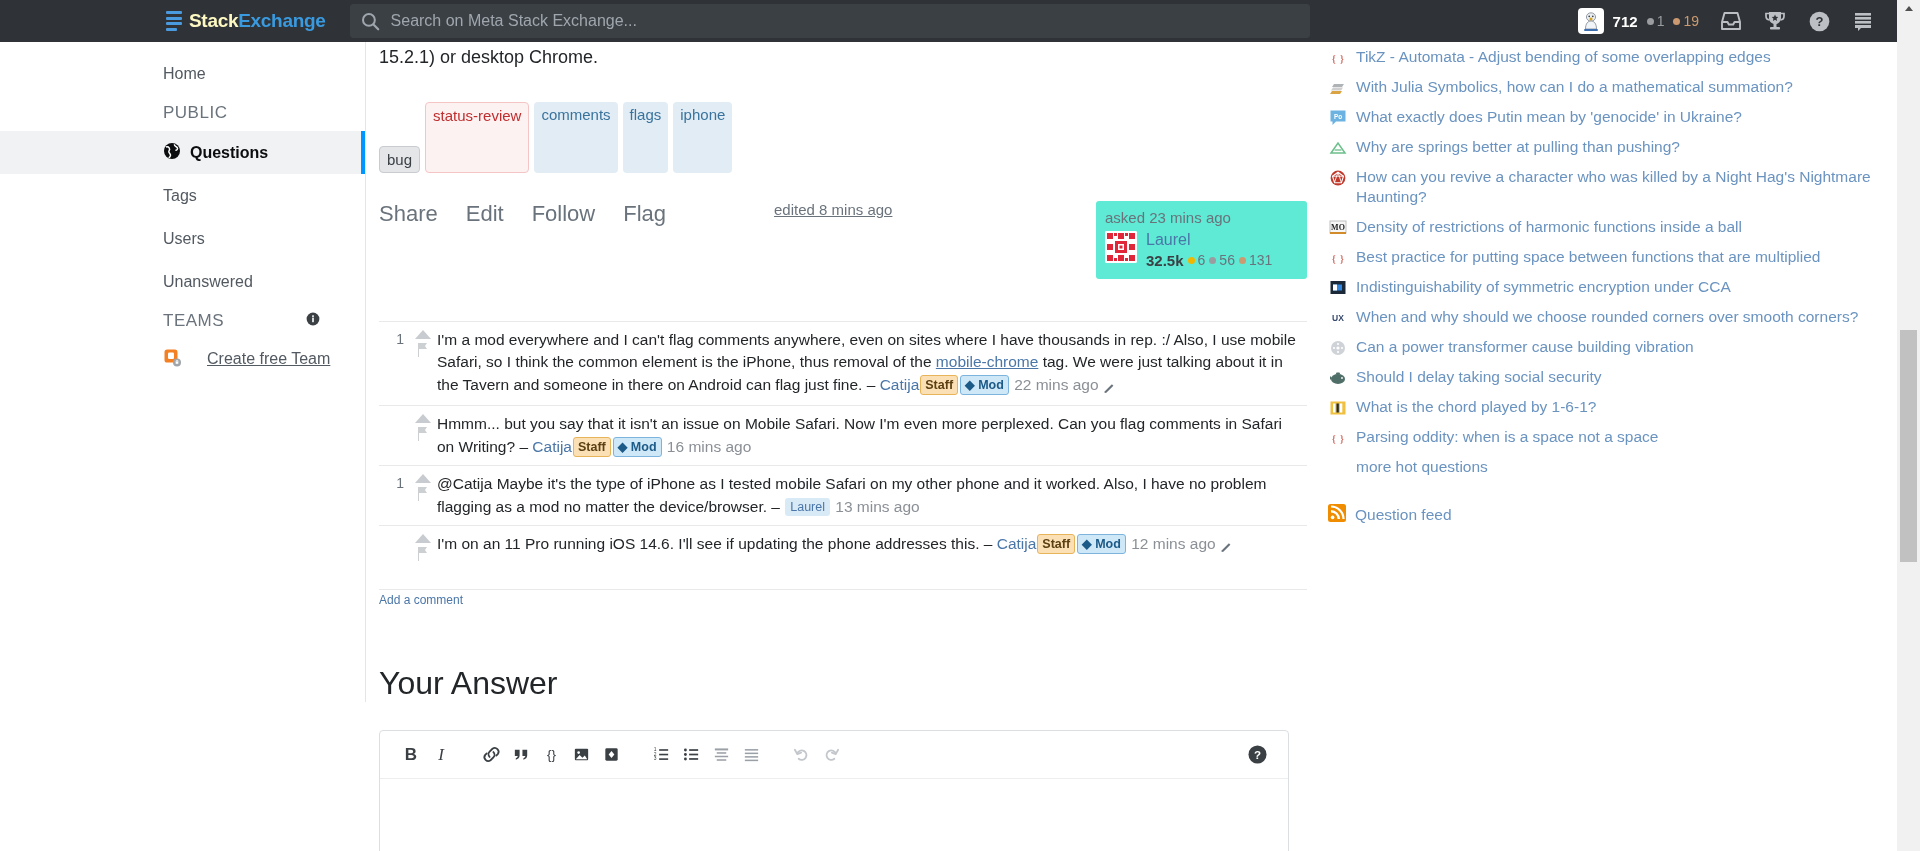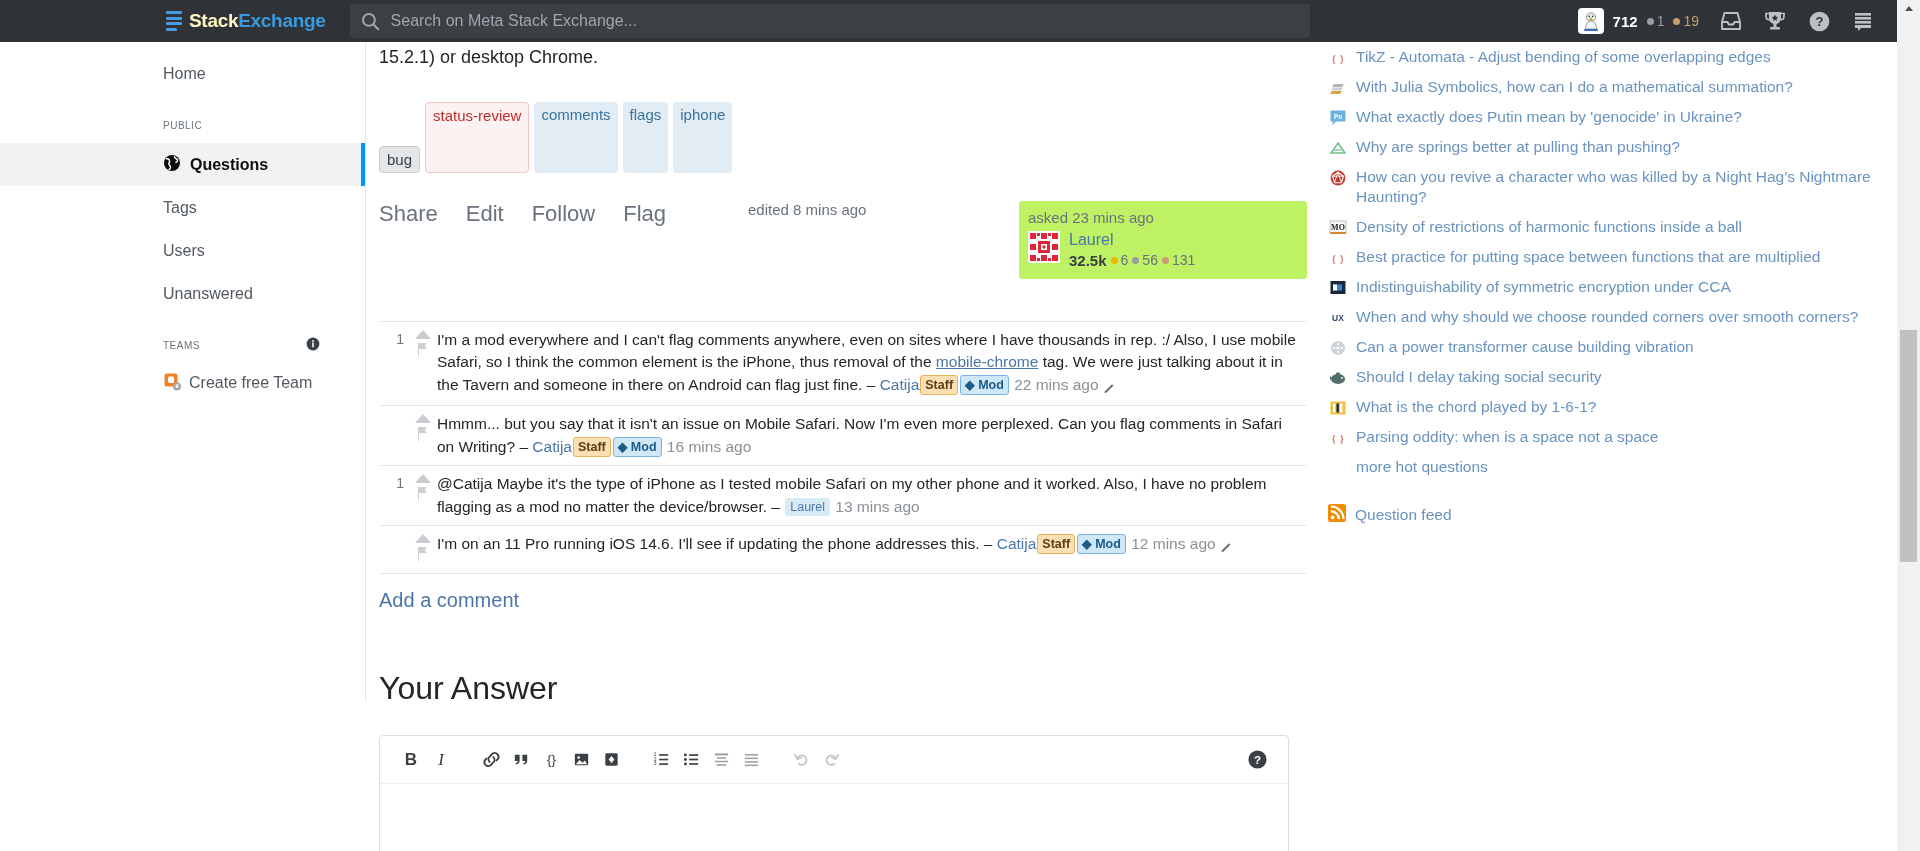--- a/index.html
+++ b/index.html
@@ -72,48 +72,48 @@
   }
   .nav-item.sub { }
   .nav-item.active {
     background:#f1f2f3; color:#0c0d0e; font-weight:bold;
   }
   .nav-item.active::after {
     content:""; position:absolute; right:0; top:0; width:4px; height:100%;
     background:#0095ff;
   }
   .nav-heading {
-    padding-left:163px; color:#6a737c; font-size:10px; letter-spacing:.5px;
-    margin-top:16px; margin-bottom:4px; display:flex; align-items:center;
+    padding-left:163px; color:#6a737c; font-size:17px; letter-spacing:.5px;
+    margin-top:4px; margin-bottom:4px; display:flex; align-items:center;
     height:28px;
   }
   .nav-heading.with-info { width:340px; justify-content:space-between; padding-right:20px; }
-  .teams-item { display:flex; align-items:center; gap:7px; height:40px; padding-left:163px; color:#525960; cursor:pointer;}
+  .teams-item { display:flex; align-items:center; gap:25px; height:40px; padding-left:163px; color:#525960; cursor:pointer;text-decoration:underline;}
 
   
   #main {
     position:absolute; top:42px; left:367px; width:950px; height:809px;
     background:#ffffff; padding:0 10px 0 12px;
   }
   #post-tail { font-size:18px; color:#232629; padding-top:3px; line-height:1.4; }
 
   #tags { display:flex; gap:5px; margin-top:32px; flex-wrap:wrap; }
   .tag {
     font-size:15px; padding:5px 7px; border-radius:4px; cursor:pointer; line-height:1;
   }
   .tag.default { background:#e1ecf4; color:#39739d; }
   .tag.grey { background:#e4e6e8; color:#3b4045; border:1px solid #c8ccd0;margin-top:44px;}
   .tag.status { background:#fdf2f2; color:#c02d2e; border:1px solid #f5c4c4; }
 
   #postmenu-row { display:flex; align-items:flex-start; margin-top:28px; }
   #postmenu { display:flex; gap:28px; font-size:22px; color:#6a737c; }
   #postmenu span { cursor:pointer; }
-  #edited { margin-left:82px; color:#6a737c; font-size:15px; cursor:pointer; }
+  #edited { margin-left:108px; color:#6a737c; font-size:15px; cursor:pointer;text-decoration:underline; }
   #asked-card {
-    margin-left:auto; width:288px; background:#bef264; border-radius:3px;
+    margin-left:auto; width:211px; background:#5eead4; border-radius:3px;
     padding:8px 9px 10px 9px; font-size:15px;
   }
   #asked-time { color:#6a737c; font-size:15px; margin-bottom:5px; }
   #asked-user { display:flex; gap:9px; align-items:flex-start; }
   #asked-avatar { width:32px; height:32px; flex:0 0 auto; border-radius:2px; overflow:hidden; background:#fff; }
   #asked-name { color:#4a76a8; font-size:16px; line-height:1.1; cursor:pointer; }
   #asked-rep { margin-top:3px; display:flex; align-items:center; gap:4px; font-size:14px; }
   #asked-rep .rep { font-weight:bold; color:#3b4045; font-size:15px; }
   .dot.gold { background:#f1b600; }
   #asked-rep .n { color:#6a737c; }
@@ -141,22 +141,22 @@
   .c-time { color:#8b9096; }
   .flair {
     display:inline-block; font-size:12.5px; padding:1px 4px; border-radius:3px;
     line-height:1.3; vertical-align:1px; margin:0 1px;
   }
   .flair.staff { background:#fbe0b5; border:1px solid #e8b45a; color:#5c4013; font-weight:bold;}
   .flair.mod { background:#cfe8f7; border:1px solid #7cb4dd; color:#1c5a88; font-weight:bold;}
   .flair.laurel { background:#d9eaf7; color:#4a76a8; padding:1px 5px; }
   .pencil { cursor:pointer; display:inline-block; vertical-align:-2px; }
   #add-comment {
-    border-top:1px solid #e8e9ea; padding-top:15px; margin-top:0;
-    color:#4a76a8; font-size:20px; cursor:pointer;
+    border-top:1px solid #e8e9ea; padding-top:3px; margin-top:16px;
+    color:#4a76a8; font-size:12px; cursor:pointer;
   }
 
   
   #your-answer { font-size:32px; color:#232629; margin-top:58px; font-weight:normal; }
   #editor {
     margin-top:28px; border:1px solid #dcdfe2; border-radius:4px;
     width:910px; height:140px; background:#fff;
   }
   #toolbar {
     height:48px; display:flex; align-items:center; gap:0;

